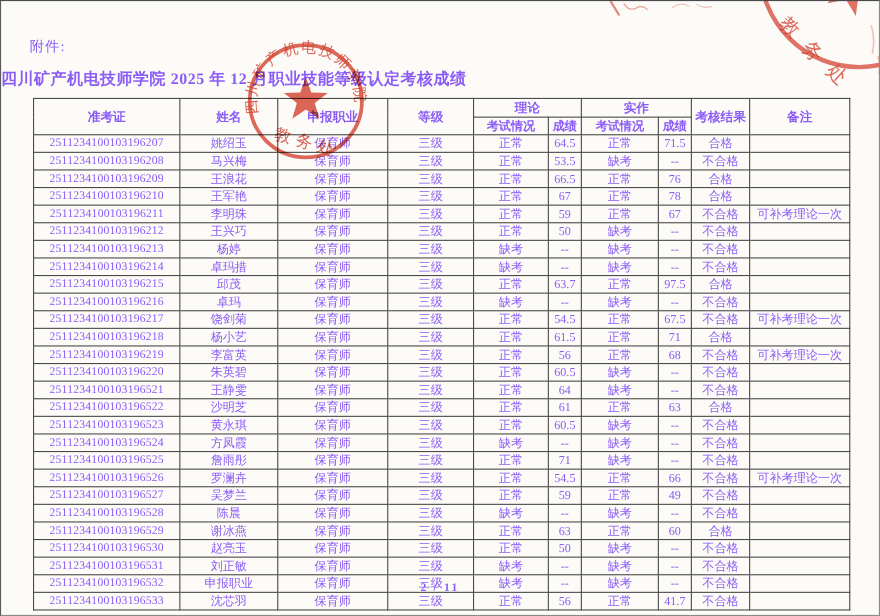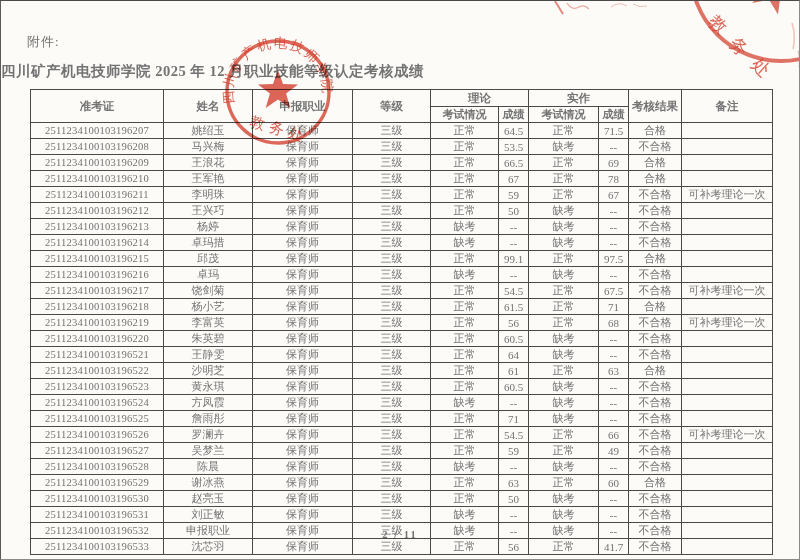--- a/index.html
+++ b/index.html
@@ -2,21 +2,21 @@
 <html><head>
 <meta charset="utf-8">
 <style>
   html,body{margin:0;padding:0;background:#e9e9e9;}
   .page{
     position:relative;width:798px;height:558px;
     background:#fcfbf8;
     border:1px solid #8a8a8a;border-top-color:#4a4a4a;border-left-color:#5a5a5a;
     overflow:hidden;
     font-family:"Liberation Serif","DejaVu Serif",serif;
-    color:#737373;
+    color:#8b5cf6;
   }
   .attachment{position:absolute;left:26px;top:32px;font-size:13px;letter-spacing:1px;}
   .doc-title{
     position:absolute;left:0;top:61px;width:100%;text-align:left;
     font-size:14.5px;font-weight:bold;letter-spacing:0.5px;
   }
   table.results{
     position:absolute;left:29px;top:88px;width:742px;height:428px;
     border-collapse:collapse;table-layout:fixed;
   }
@@ -107,21 +107,21 @@
       <td class="c-remark"></td>
     </tr>
         <tr>
       <td class="c-no">2511234100103196209</td>
       <td class="c-name">王浪花</td>
       <td class="c-occ">保育师</td>
       <td class="c-level">三级</td>
       <td class="c-status">正常</td>
       <td class="c-score">66.5</td>
       <td class="c-status">正常</td>
-      <td class="c-score">69</td>
+      <td class="c-score">76</td>
       <td class="c-result">合格</td>
       <td class="c-remark"></td>
     </tr>
         <tr>
       <td class="c-no">2511234100103196210</td>
       <td class="c-name">王军艳</td>
       <td class="c-occ">保育师</td>
       <td class="c-level">三级</td>
       <td class="c-status">正常</td>
       <td class="c-score">67</td>
@@ -177,21 +177,21 @@
       <td class="c-score">--</td>
       <td class="c-result">不合格</td>
       <td class="c-remark"></td>
     </tr>
         <tr>
       <td class="c-no">2511234100103196215</td>
       <td class="c-name">邱茂</td>
       <td class="c-occ">保育师</td>
       <td class="c-level">三级</td>
       <td class="c-status">正常</td>
-      <td class="c-score">99.1</td>
+      <td class="c-score">63.7</td>
       <td class="c-status">正常</td>
       <td class="c-score">97.5</td>
       <td class="c-result">合格</td>
       <td class="c-remark"></td>
     </tr>
         <tr>
       <td class="c-no">2511234100103196216</td>
       <td class="c-name">卓玛</td>
       <td class="c-occ">保育师</td>
       <td class="c-level">三级</td>

